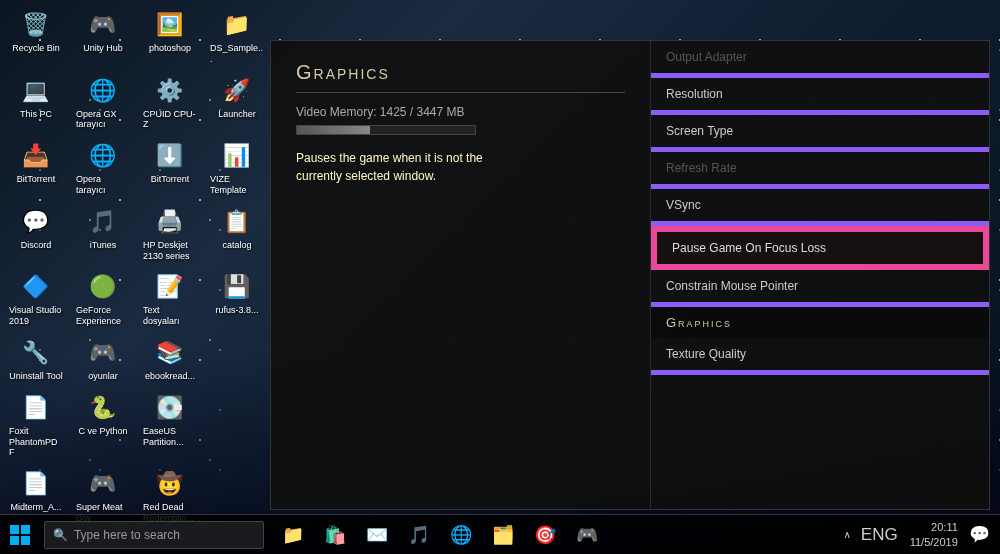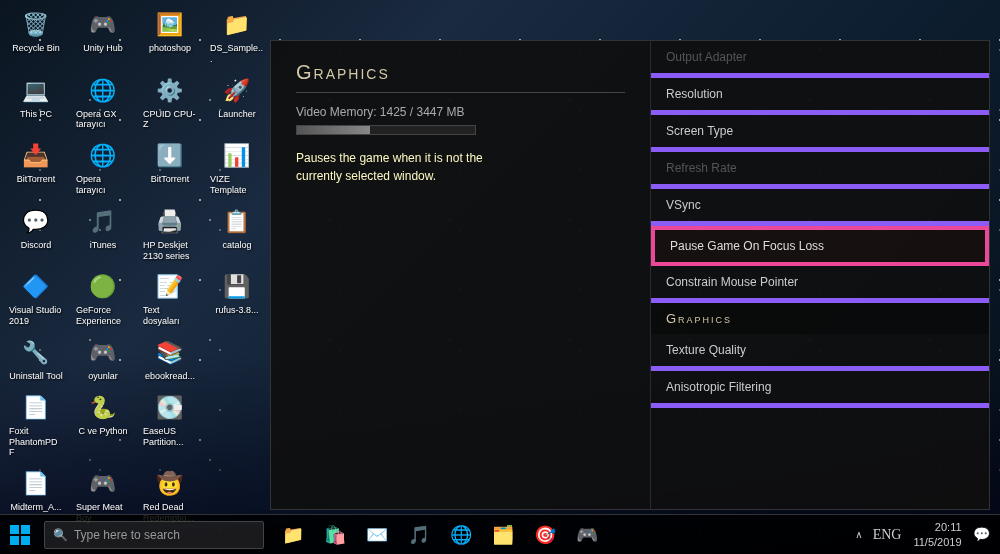--- a/index.html
+++ b/index.html
@@ -160,21 +160,21 @@
       align-items: center;
       justify-content: space-between;
     }
 
     .setting-item.disabled {
       color: #555;
       cursor: default;
     }
 
     .setting-item.highlighted {
-      border: 4px solid #ec4899;
+      border: 6px solid #ec4899;
       color: #ddd;
       background: rgba(180, 20, 0, 0.05);
     }
 
     .section-header {
       padding: 8px 15px;
       font-size: 13px;
       color: #d4c9a8;
       font-variant: small-caps;
       letter-spacing: 2px;
@@ -260,25 +260,24 @@
 
     .taskbar-right {
       margin-left: auto;
       display: flex;
       align-items: center;
       padding-right: 5px;
       gap: 3px;
     }
 
     .tray-icon {
-      font-size: 14px;
+      font-size: 17px;
       color: #ccc;
       padding: 0 4px;
       cursor: pointer;
-      font-family: Liberation Serif, serif;
     }
 
     .clock {
       font-size: 11px;
       color: #ccc;
       text-align: right;
       padding: 0 5px;
       line-height: 1.3;
     }
 
@@ -453,23 +452,20 @@
           <div class="setting-item highlighted">
             <span>Pause Game On Focus Loss</span>
           </div>
           <div class="setting-item">
             <span>Constrain Mouse Pointer</span>
           </div>
           <div class="section-header">Graphics</div>
           <div class="setting-item">
             <span>Texture Quality</span>
           </div>
-          <div class="setting-item">
-            <span>Anisotropic Filtering</span>
-          </div>
         </div>
     </div>
   </div>
 
   <div class="taskbar">
     <div class="start-button">
       <div class="windows-logo">
         <div class="windows-logo-tile"></div>
         <div class="windows-logo-tile"></div>
         <div class="windows-logo-tile"></div>

